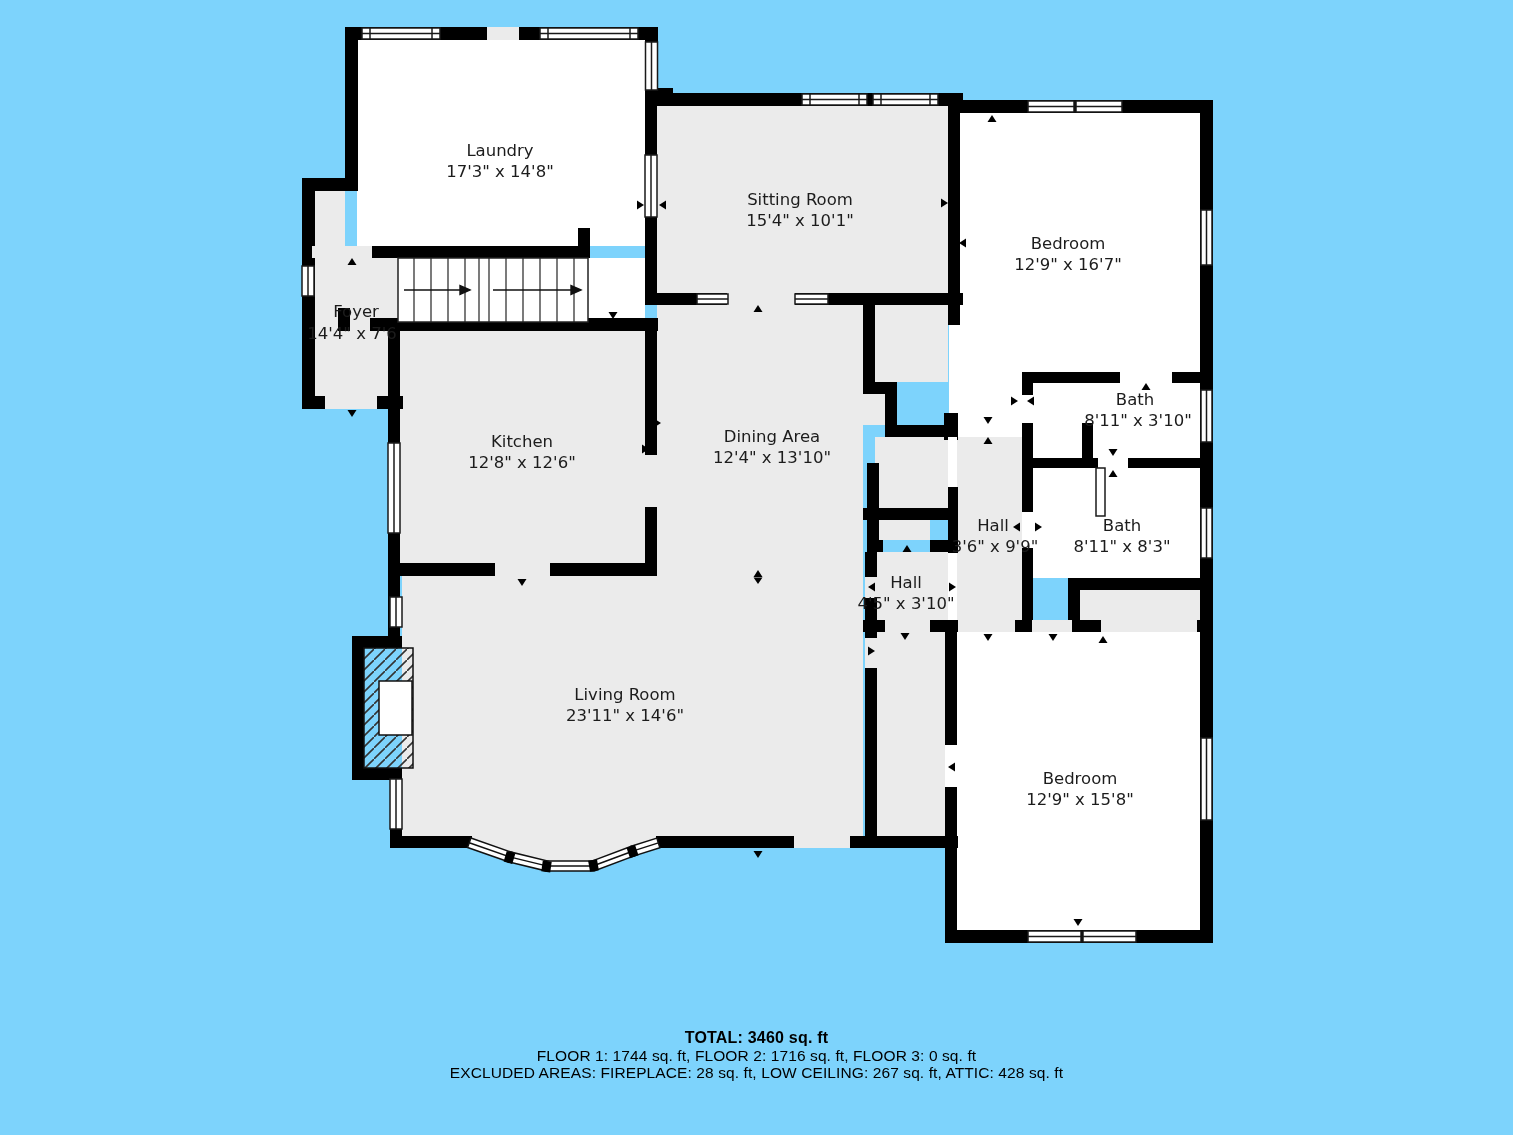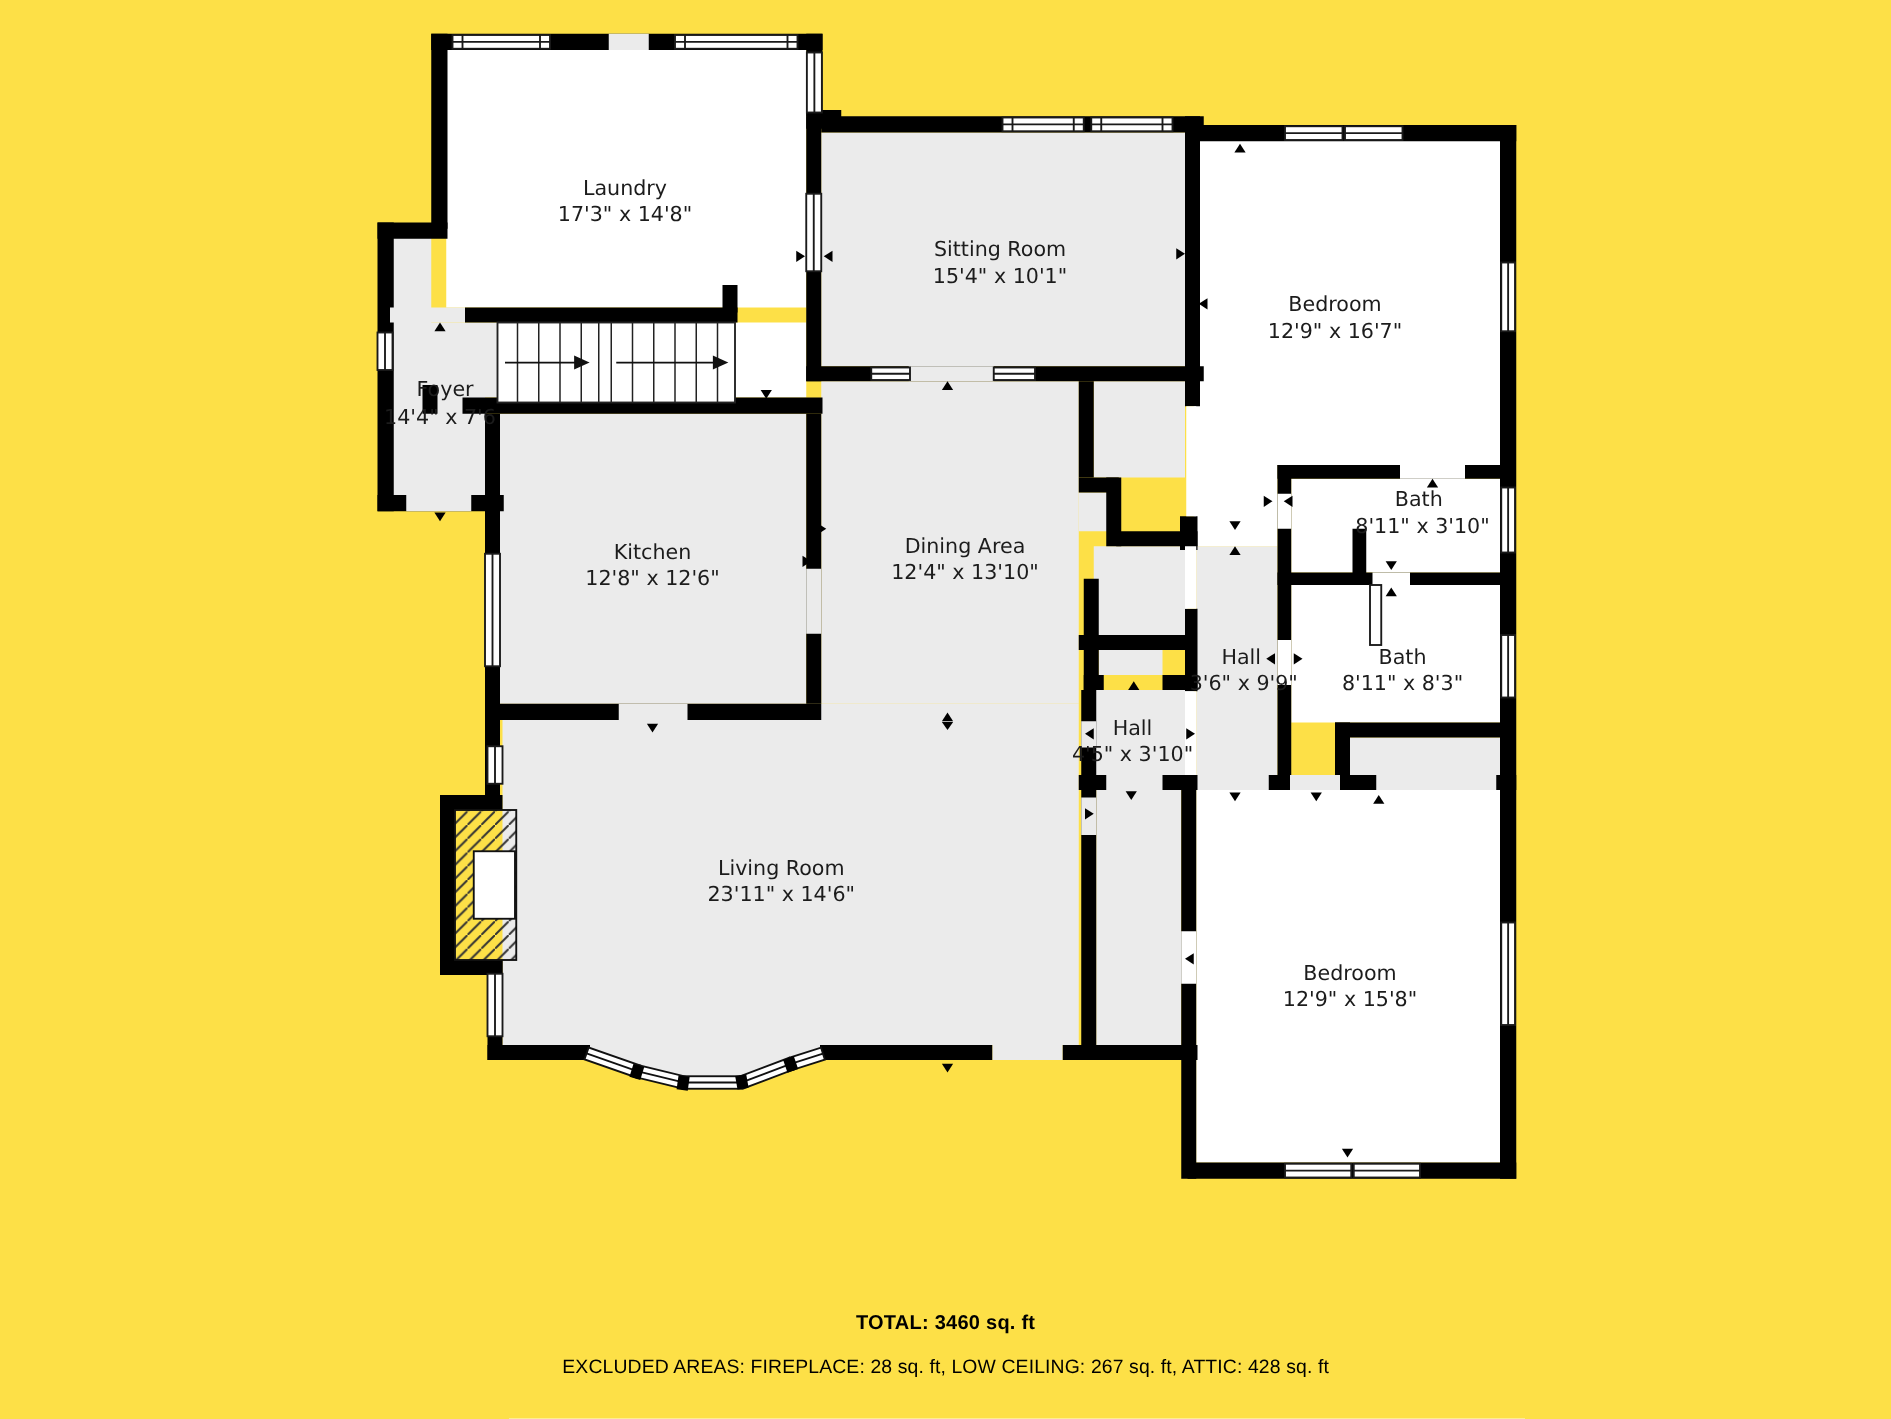--- a/index.html
+++ b/index.html
@@ -1,21 +1,21 @@
 <!DOCTYPE html>
 <html><head>
 <meta charset="utf-8">
 <style>
   html,body{margin:0;padding:0;background:#ffffff;}
-  .page{position:relative;width:1513px;height:1135px;background:#fde047;overflow:hidden;
+  .page{position:relative;width:1513px;height:1135px;background:#7dd3fc;overflow:hidden;
         font-family:"DejaVu Sans", sans-serif;}
   svg{position:absolute;left:0;top:0;}
   .room-name, .room-dims{font-family:"DejaVu Sans", sans-serif;font-size:16.5px;fill:#1c1c1c;}
   .footer{position:absolute;left:0;width:100%;text-align:center;color:#000;
-          font-family:"Liberation Sans", sans-serif;margin-top:21px;}
+          font-family:"Liberation Sans", sans-serif;}
   .footer-total{top:1029px;font-size:16px;font-weight:bold;letter-spacing:0.2px;}
   .footer-line{font-size:15.5px;letter-spacing:0.1px;}
   .footer-floors{top:1047px;}
   .footer-excluded{top:1064px;text-align:center;}
   .footer-disclaimer{top:1097px;font-size:12px;font-weight:500;color:#111;}
 </style>
 </head>
 <body>
 
 <div class="page">
@@ -380,14 +380,15 @@
       <text class="room-dims" x="625" y="721">23'11" x 14'6"</text>
     </g>
     <g>
       <text class="room-name" x="1080" y="784">Bedroom</text>
       <text class="room-dims" x="1080" y="805">12'9" x 15'8"</text>
     </g>
   </g>
 </svg>
 
   <div class="footer footer-total">TOTAL: 3460 sq. ft</div>
+  <div class="footer footer-line footer-floors">FLOOR 1: 1744 sq. ft, FLOOR 2: 1716 sq. ft, FLOOR 3: 0 sq. ft</div>
   <div class="footer footer-line footer-excluded">EXCLUDED AREAS: FIREPLACE: 28 sq. ft, LOW CEILING: 267 sq. ft, ATTIC: 428 sq. ft</div>
 </div>
 
 </body></html>

